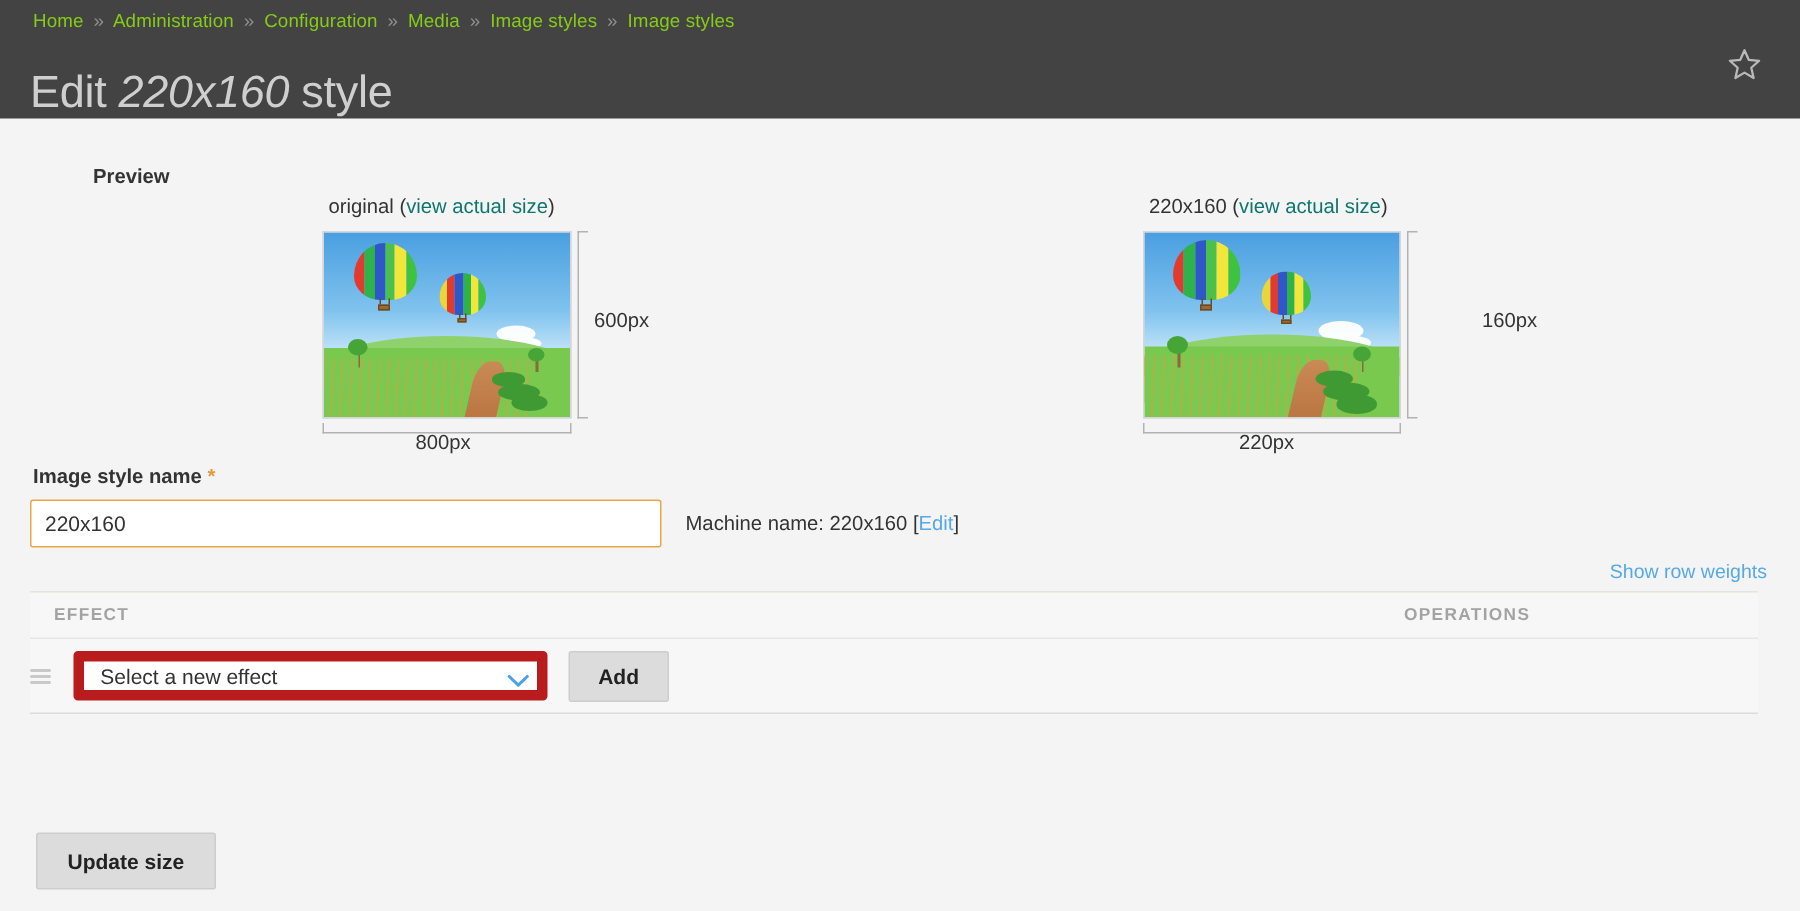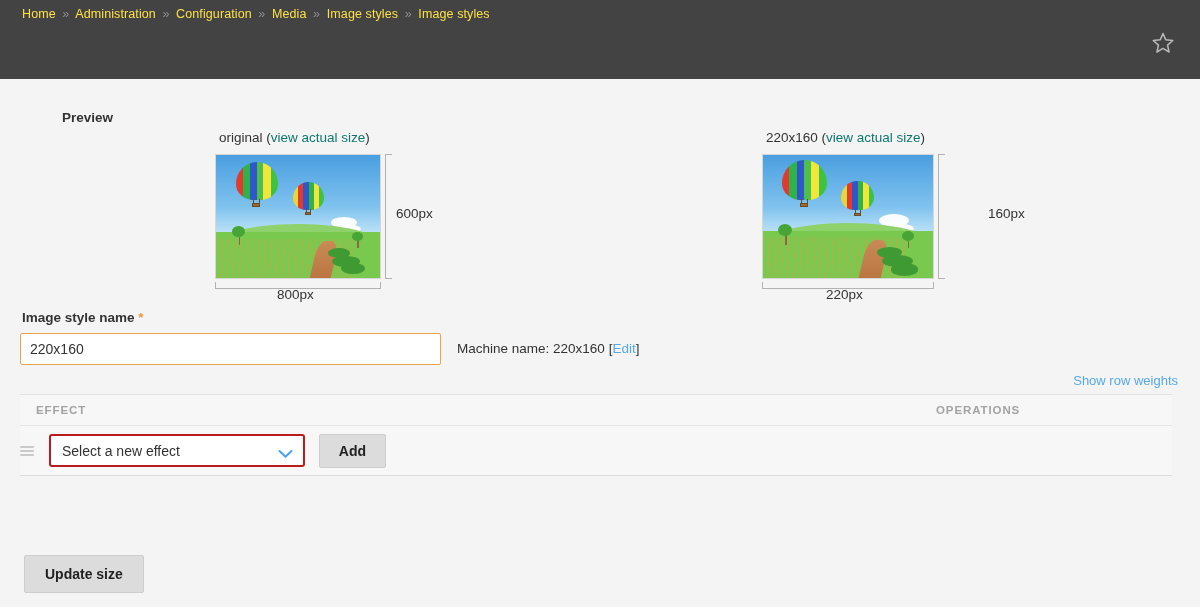--- a/index.html
+++ b/index.html
@@ -16,21 +16,21 @@
   .header {
     position: absolute; top: 0; left: 0;
     width: 1200px; height: 79px;
     background: #434343;
   }
   .breadcrumb {
     position: absolute; left: 22px; top: 7px;
     font-size: 12.5px; color: #a3a3a3;
     letter-spacing: .1px; white-space: nowrap;
   }
-  .breadcrumb .crumb { color: #fde047; text-align: right; }
+  .breadcrumb .crumb { color: #84cc16; text-align: right; }
   .breadcrumb .sep { color: #8f8f8f; margin: 0 3px; }
   .page-title {
     position: absolute; left: 20px; top: 25px;
     font-size: 30px; color: #cfcfcf; font-weight: 400;
     letter-spacing: -.2px; white-space: nowrap;
   }
   .page-title .em { font-style: italic; }
   .star-btn {
     position: absolute; right: 24px; top: 30px;
     width: 26px; height: 26px; cursor: pointer;
@@ -172,22 +172,22 @@
   }
   .drag-handle span {
     display: block; height: 2px; background: #c9c9c9; margin: 2px 0; border-radius: 1px;
   }
   .effect-name { display: inline-block; vertical-align: middle; font-size: 14px; color: #333; }
 
   .op-link { color: #56a9e8; text-decoration: none; font-size: 14px; cursor: pointer; }
 
   .select-wrap { position: relative; display: inline-block; vertical-align: middle; }
   .effect-select {
-    width: 256px; height: 33px;
-    background: #fff; border: 2px solid #b91c1c; border-radius: 3px;
+    width: 316px; height: 33px;
+    background: #fff; border: 7px solid #b91c1c; border-radius: 3px;
     font-family: "Liberation Sans", sans-serif; font-size: 14px; color: #333;
     padding: 0 34px 0 11px; outline: none;
     -webkit-appearance: none; appearance: none; cursor: pointer;
   }
   .sel-chevron {
     position: absolute; right: 12px; top: 12px;
     pointer-events: none;
   }
   .btn {
     display: inline-block; vertical-align: middle;
@@ -216,20 +216,21 @@
       <span class="sep">»</span>
       <span class="crumb">Configuration</span>
       <span class="sep">»</span>
       <span class="crumb">Media</span>
       <span class="sep">»</span>
       <span class="crumb">Image styles</span>
       <span class="sep">»</span>
       <span class="crumb">Image styles</span>
     </div>
 
+    <h1 class="page-title"><span>Edit </span><span class="em">220x160</span><span> style</span></h1>
 
     <div class="star-btn">
       <svg width="26" height="26" viewBox="0 0 24 24" fill="none" stroke="#b9b9b9" stroke-width="1.4" stroke-linejoin="round">
         <polygon points="12,3.2 14.6,9.1 21,9.7 16.2,14 17.6,20.3 12,17 6.4,20.3 7.8,14 3,9.7 9.4,9.1"></polygon>
       </svg>
     </div>
   </div>
 
   <div class="preview-label">Preview</div>
 

